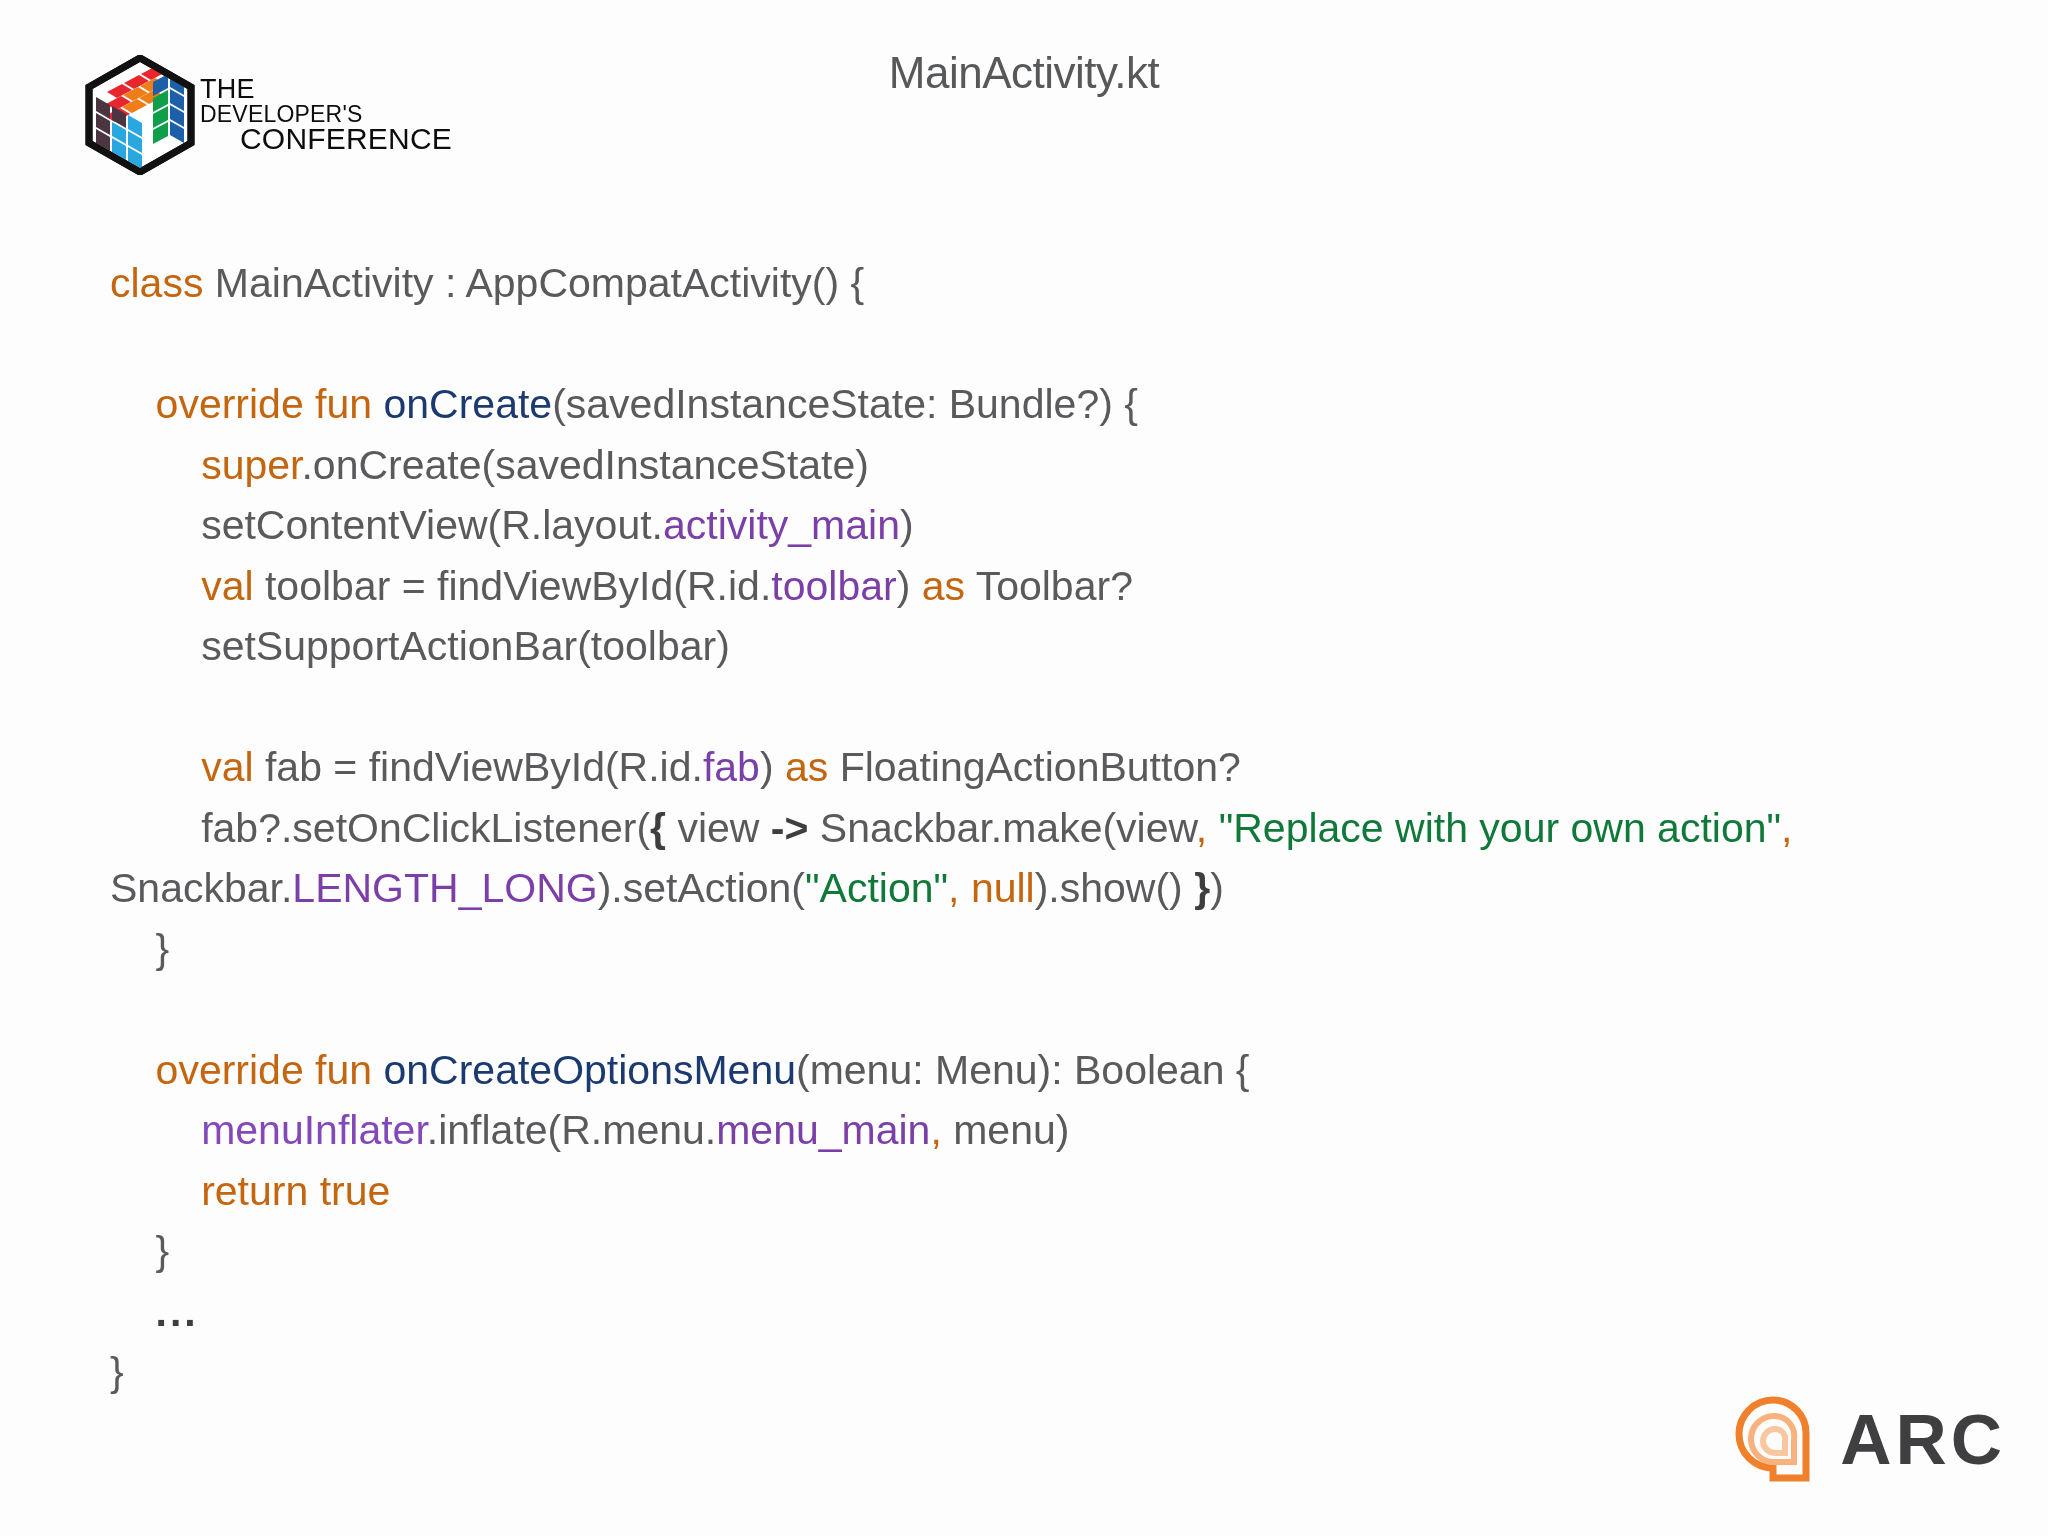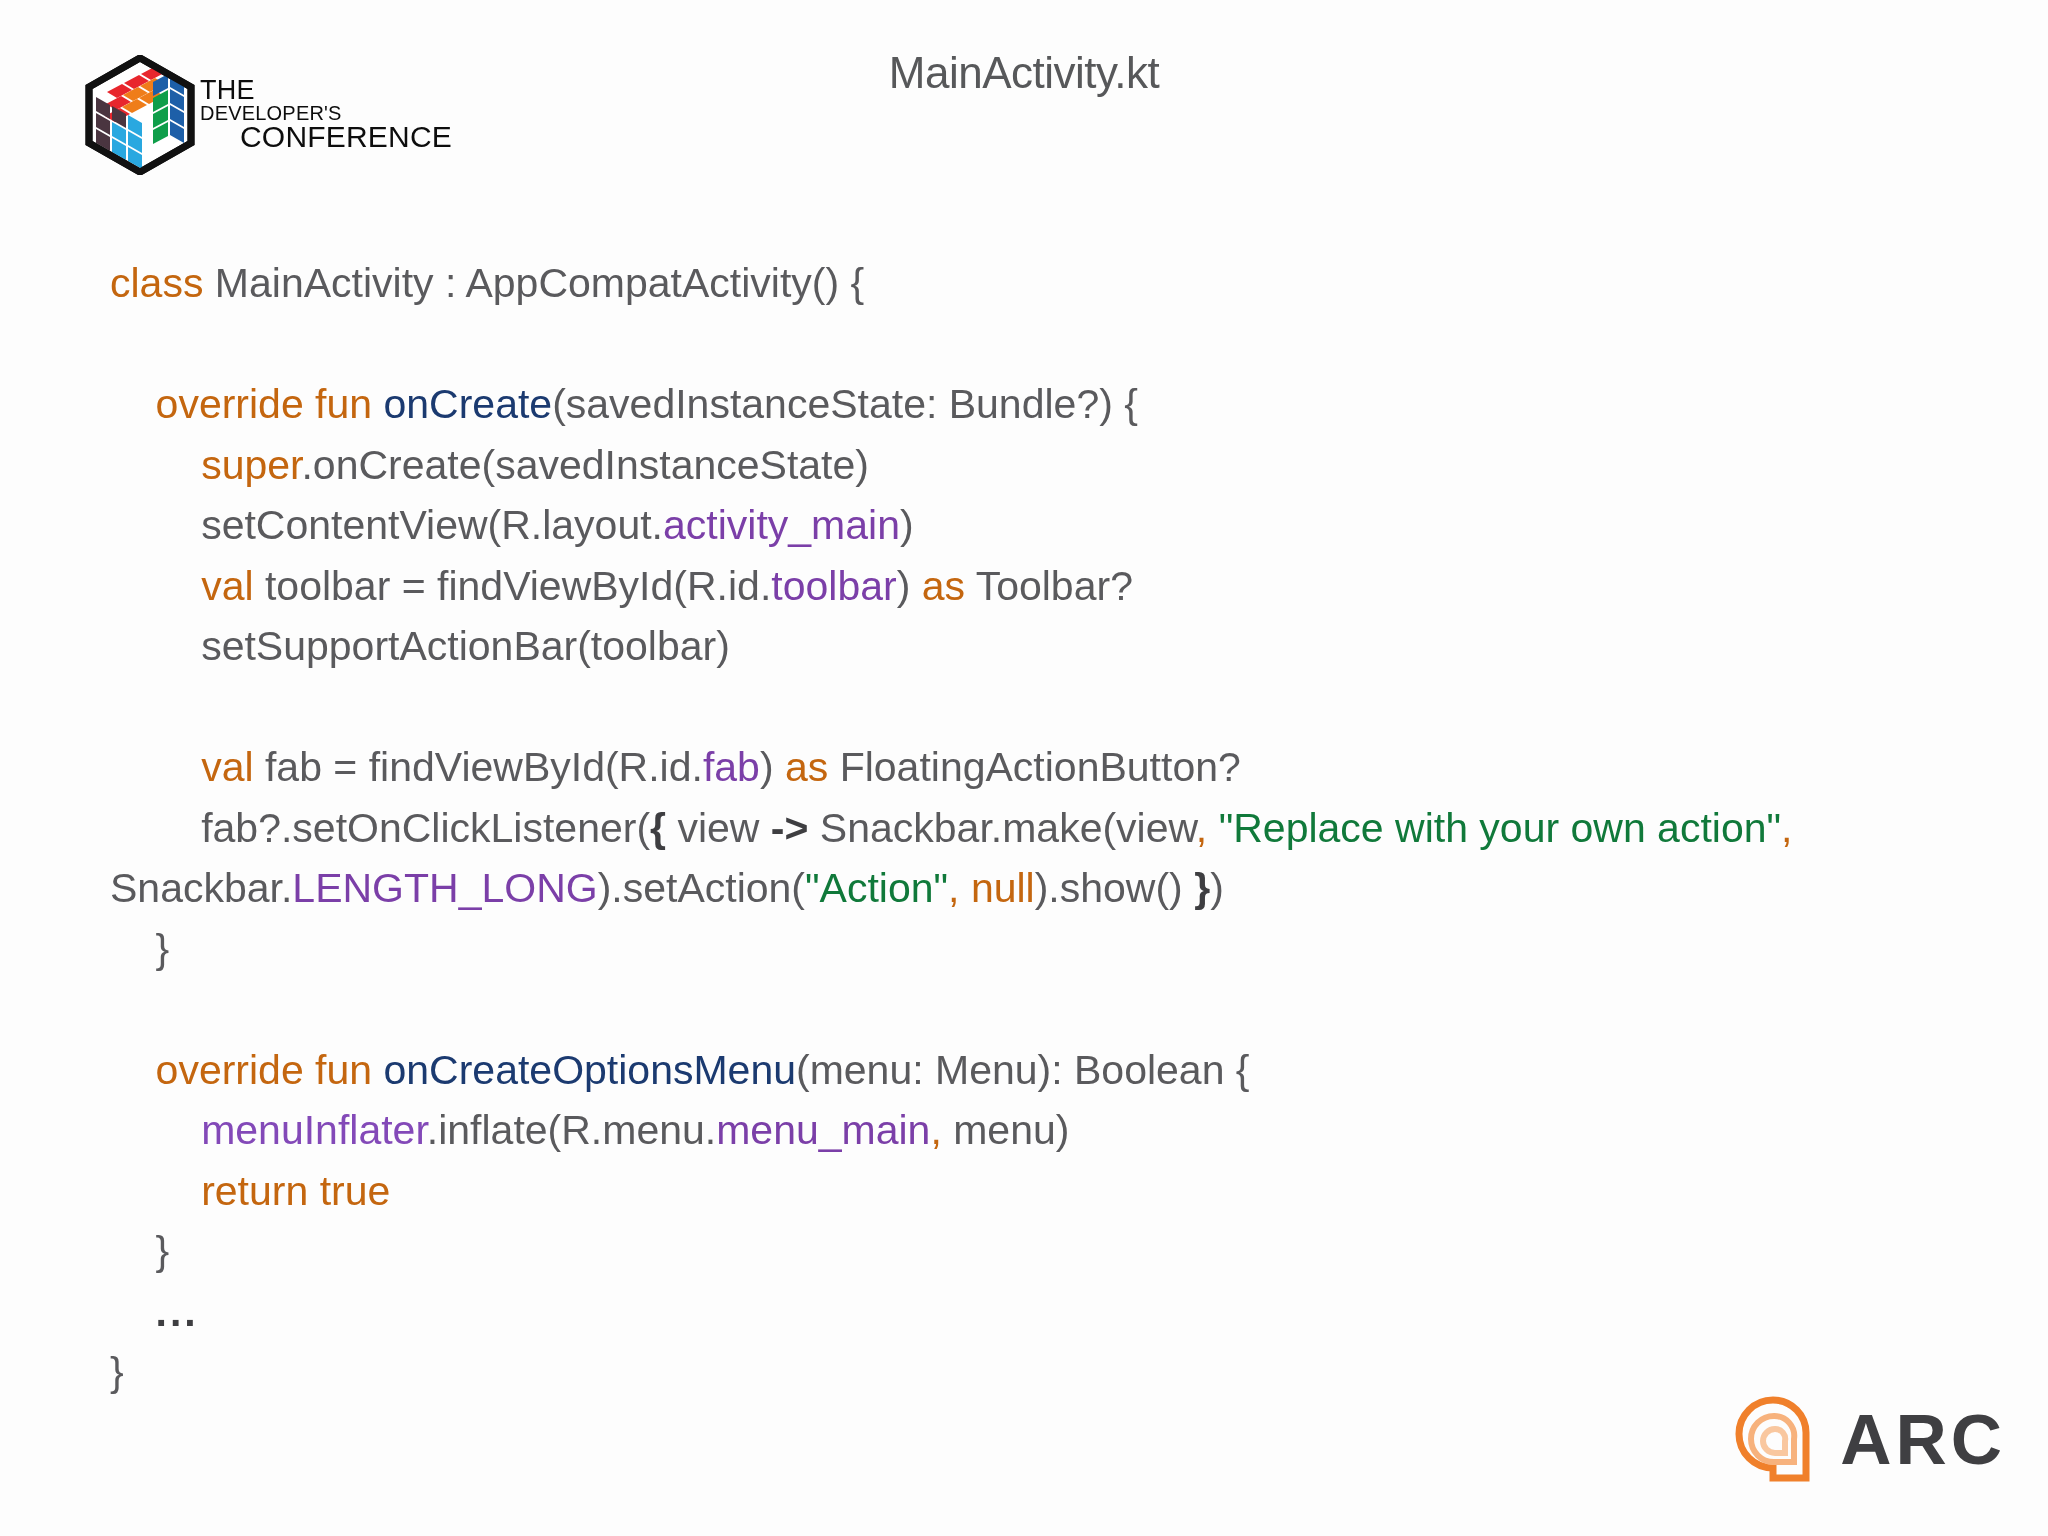--- a/index.html
+++ b/index.html
@@ -28,21 +28,21 @@
   #tdc-cube { width: 112px; height: 120px; display: block; }
   #tdc-wordmark {
     display: flex;
     flex-direction: column;
     line-height: 0.96;
     color: #0d0d0d;
     font-family: "Liberation Sans", sans-serif;
     letter-spacing: 0.2px;
   }
   #tdc-wordmark .l1 { font-size: 27px; font-weight: 400; }
-  #tdc-wordmark .l2 { font-size: 20px; font-weight: 400; }
+  #tdc-wordmark .l2 { font-size: 23px; font-weight: 400; }
   #tdc-wordmark .l3 { font-size: 30px; font-weight: 400; margin-left: 40px; }
 
   
   #page-title {
     position: absolute;
     left: 0;
     right: 0;
     top: 48px;
     text-align: center;
     color: #57585a;

